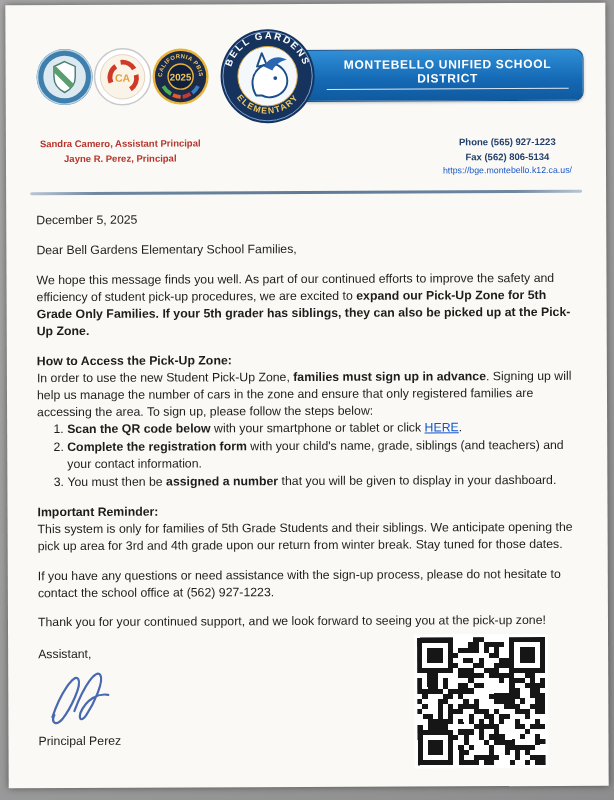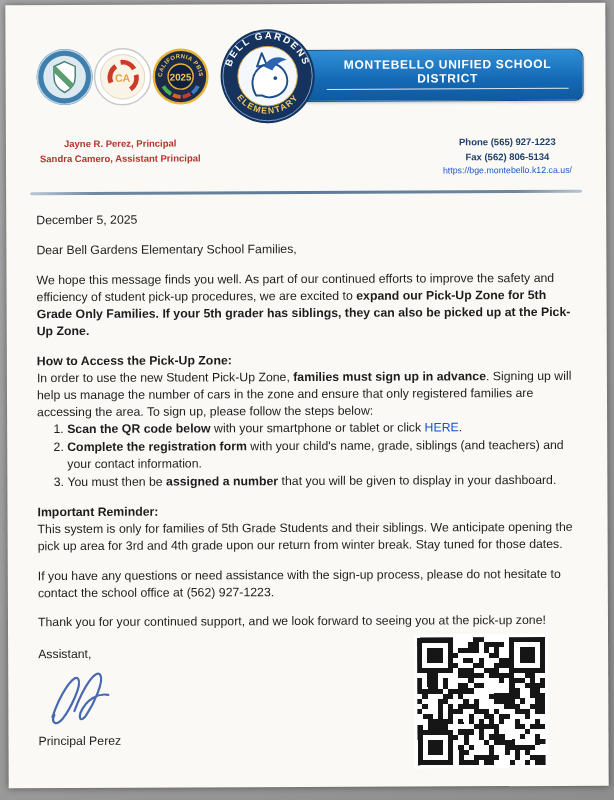--- a/index.html
+++ b/index.html
@@ -24,21 +24,21 @@
   .divider{height:3px;margin:2px 24px 0 24px;background:linear-gradient(90deg,#b9c6d4,#6f87a0 12%,#5f7a96 50%,#6f87a0 88%,#b9c6d4);border-radius:2px;}
 
   
   .letter-body{padding:17px 28px 0 30px;font-size:12.3px;color:#1d1d1d;line-height:1.38;}
   .letter-body p{margin:0 0 13px 0;}
   .letter-body p.tight{margin-bottom:0;}
   .heading{font-weight:bold;margin:0;}
   strong{font-weight:bold;}
   ol{margin:0 0 13px 0;padding-left:30px;}
   ol li{margin:0 0 1px 0;}
-  a.inline-link{color:#1155cc;cursor:pointer;}
+  a.inline-link{color:#1155cc;text-decoration:underline;cursor:pointer;}
 
   .closing-row{display:flex;justify-content:space-between;align-items:flex-start;margin-top:2px;}
   .closing-left{padding-top:2px;}
   .signature{display:block;margin:2px 0 0 2px;}
   .signer{margin-top:2px;}
   .qr-box{width:128px;height:128px;background:#fff;padding:3px;margin:-8px 32px 0 0;flex:0 0 auto;}
 </style>
 </head>
 <body>
 
@@ -115,22 +115,22 @@
         </svg>
 
         <div class="banner">
           <div class="district">MONTEBELLO UNIFIED SCHOOL DISTRICT</div>
         </div>
       </div>
     </div>
 
     <div class="contact-row">
       <div class="contact-col">
+        <div class="red">Sandra Camero, Assistant Principal</div>
         <div class="red">Jayne R. Perez, Principal</div>
-        <div class="red">Sandra Camero, Assistant Principal</div>
       </div>
       <div class="contact-col">
         <div class="navy">Phone (565) 927-1223</div>
         <div class="navy">Fax (562) 806-5134</div>
         <div class="url">https://bge.montebello.k12.ca.us/</div>
       </div>
     </div>
 
     <div class="divider"></div>
 

